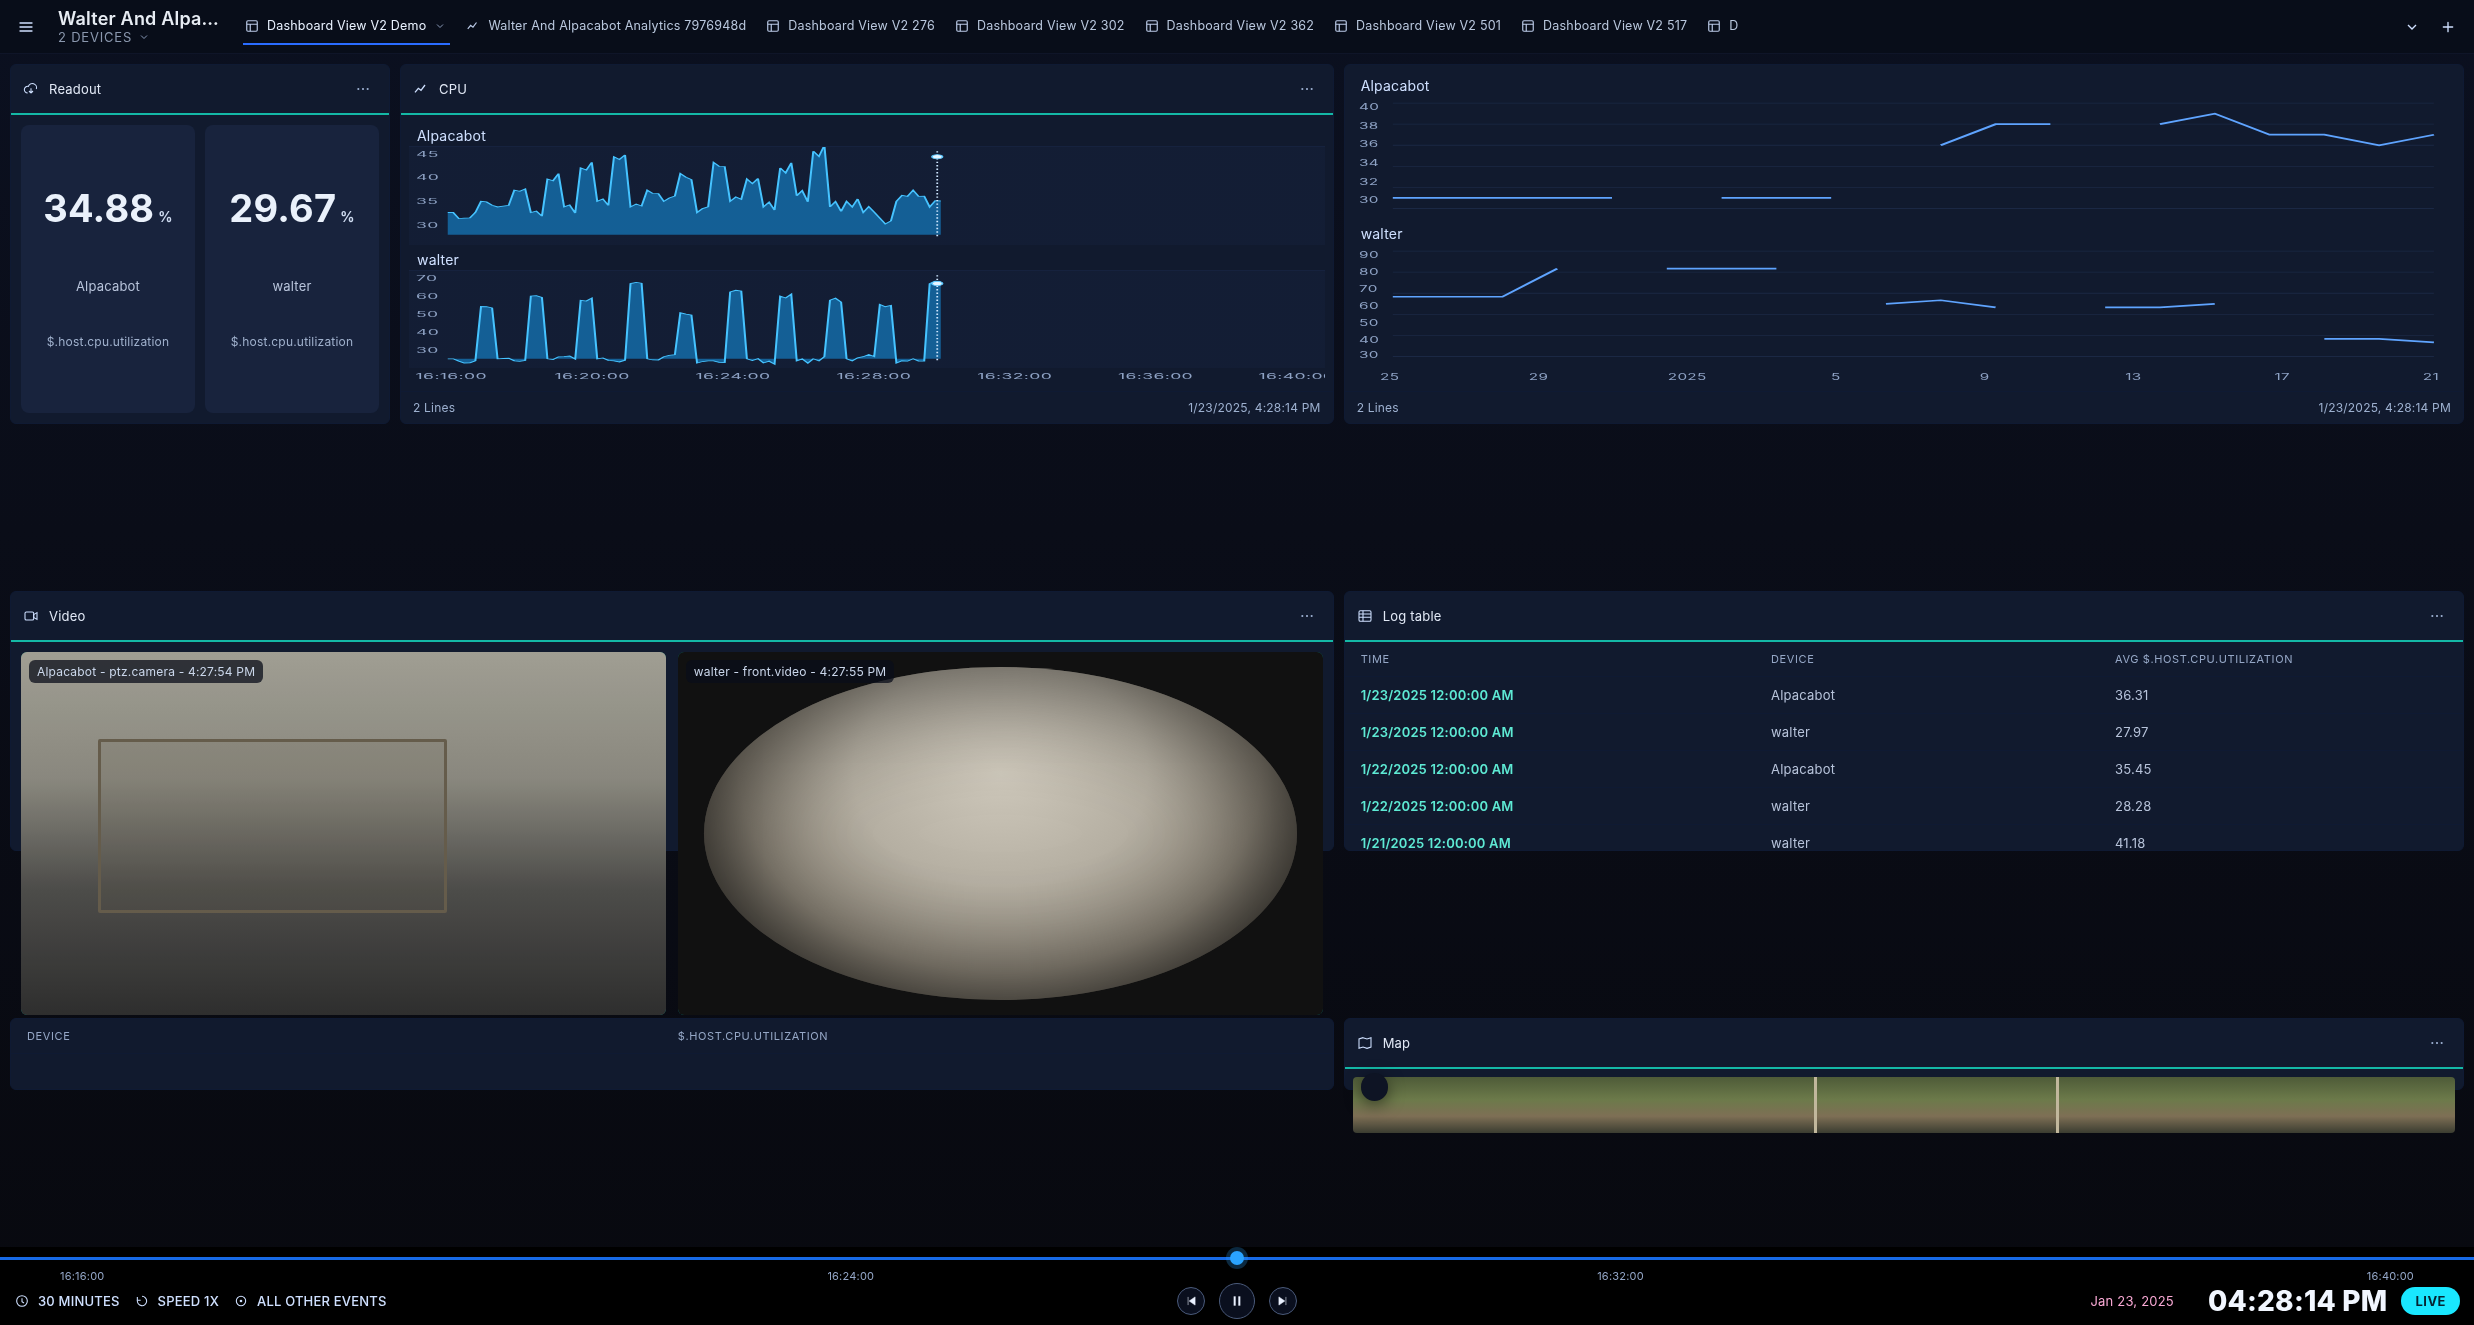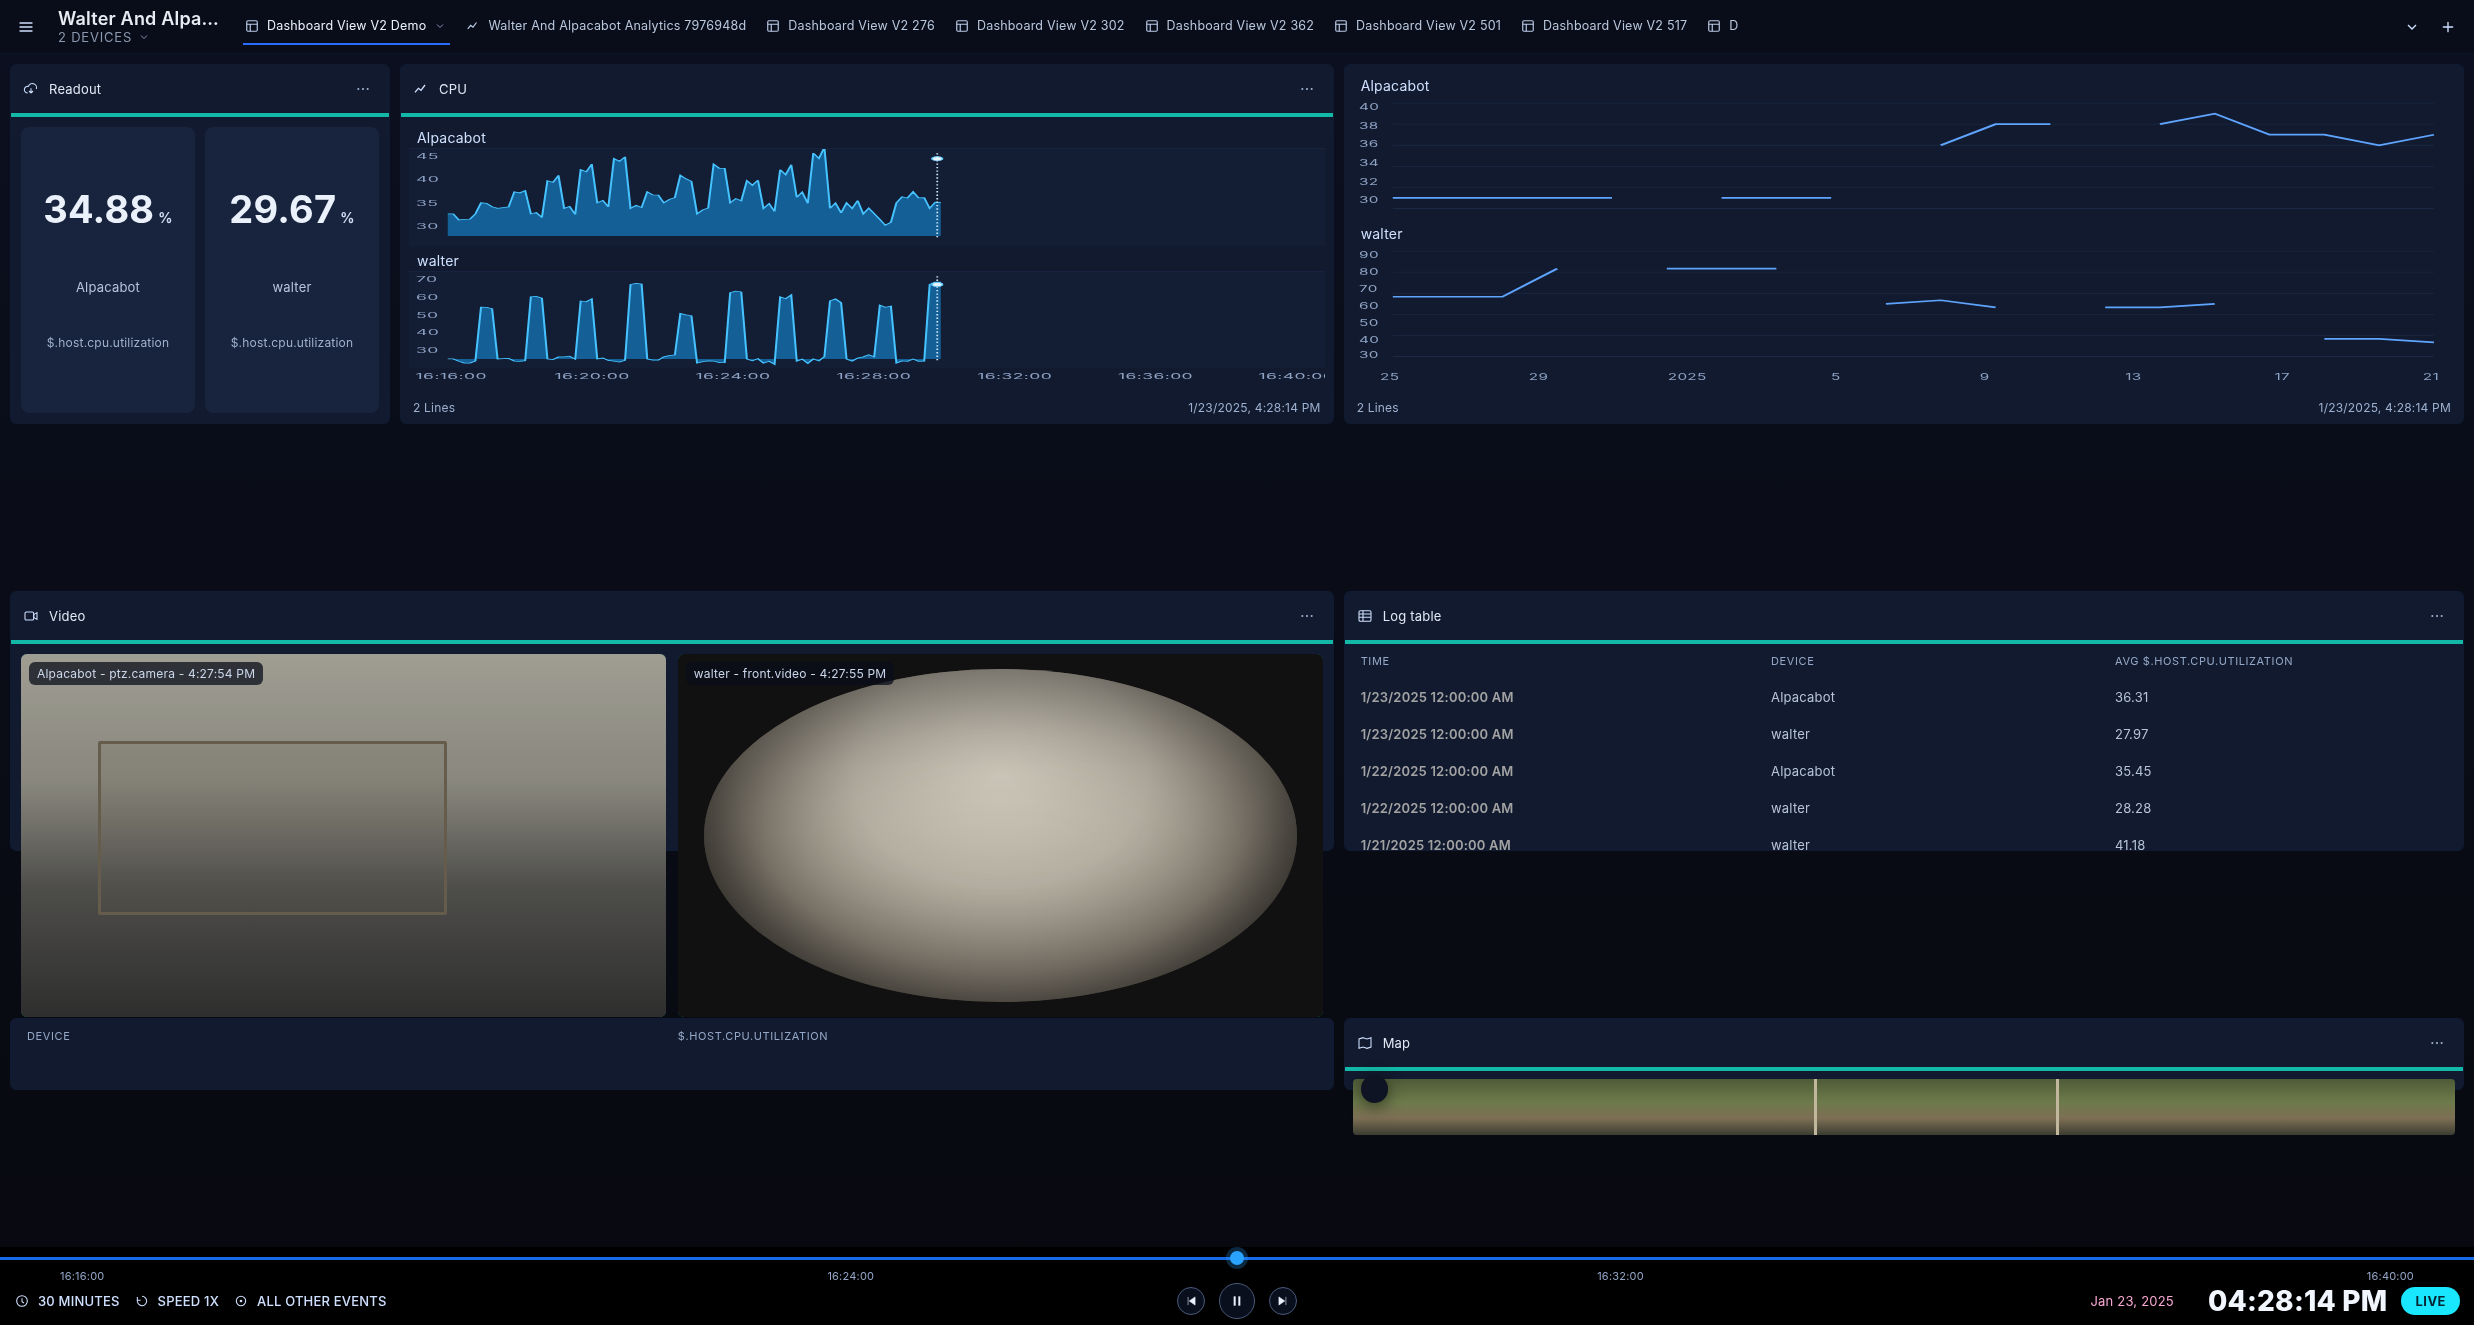--- a/index.html
+++ b/index.html
@@ -63,21 +63,21 @@
     overflow:hidden;
   }
   .panel{
     background:var(--panel);
     border:1px solid #0f1a33;
     border-radius:6px;
     display:flex;flex-direction:column;
     min-width:0;
   }
   .panel .ph{
-    display:flex;align-items:center;gap:10px;padding:10px 12px;border-bottom:4px solid #14b8a6;
+    display:flex;align-items:center;gap:10px;padding:10px 12px;border-bottom:2px solid #14b8a6;
     color:#e1e8f5;
   }
   .panel .ph .spacer{flex:1}
   .panel .ph .more{color:#9fb2d4}
   .panel .pb{padding:6px 8px;display:flex;flex-direction:column;min-height:0}
   
   .readout{display:grid;grid-template-columns:1fr 1fr;gap:10px;padding:10px}
   .card{
     background:var(--panel2);
     border-radius:8px;
@@ -117,21 +117,21 @@
   .scene2{position:absolute;inset:0;display:flex;align-items:center;justify-content:center;background:#111}
   .scene2 .fish{width:92%;height:92%;border-radius:50%;
     background: radial-gradient(ellipse at 50% 32%, #cec8bb 0%, #b6b0a3 35%, #8c8578 62%, #4a463f 85%, #1a1917 100%);
     box-shadow: inset 0 0 120px rgba(0,0,0,.65);
   }
   
   .tablewrap{display:flex;flex-direction:column;min-height:0}
   .thead{display:grid;grid-template-columns:1.2fr 1fr 1fr;gap:12px;color:#95a7c6;padding:10px 16px;border-bottom:1px solid #0f1a33;font-size:11px;letter-spacing:.6px}
   .tbody{display:flex;flex-direction:column;min-height:0;overflow:auto}
   .trow{display:grid;grid-template-columns:1.2fr 1fr 1fr;gap:12px;padding:10px 16px;border-bottom:1px solid #0f1a33}
-  .trow .c1{color:#a3a3a3;font-weight:600}
+  .trow .c1{color:#5eead4;font-weight:600}
   .trow .c2,.trow .c3{color:#b7c3da}
   
   .status .thead2{display:grid;grid-template-columns:1fr 1fr;gap:12px;color:#95a7c6;padding:10px 16px;border-bottom:1px solid #0f1a33;font-size:11px;letter-spacing:.6px}
   .map .mapview{flex:1;min-height:56px;background:
     linear-gradient(180deg,#4e5b38 0%, #6c7a4a 40%, #7e6f55 70%, #3b3d31 100%);
     position:relative;border-radius:4px;margin:8px}
   .map .roads{position:absolute;inset:0;background:
     linear-gradient(#c1b79c, #c1b79c) 42% 0/3px 100% no-repeat,
     linear-gradient(#c1b79c, #c1b79c) 64% 0/3px 100% no-repeat}
   .map .bubble{position:absolute;left:8px;top:-4px;background:#0e1424;border-radius:14px;padding:6px 12px;color:#cfe0ff;box-shadow:0 4px 16px rgba(0,0,0,.5)}

